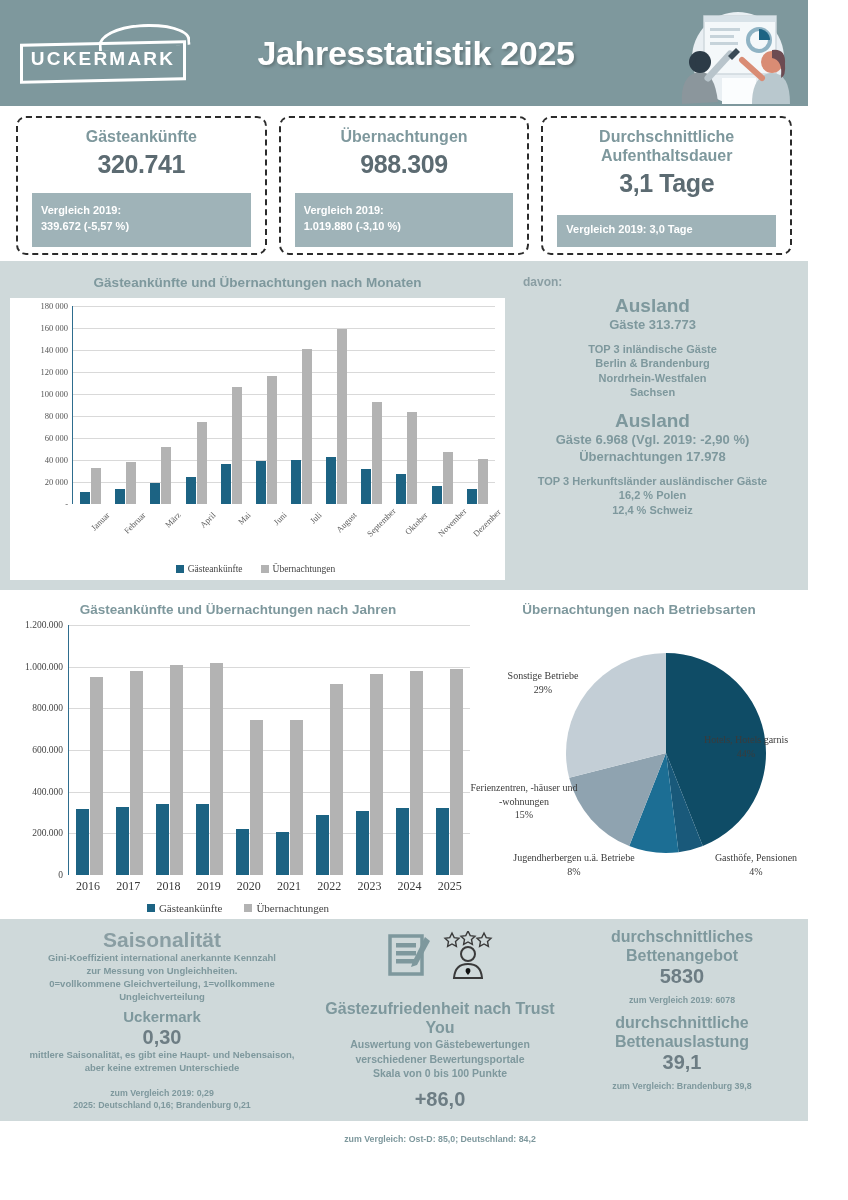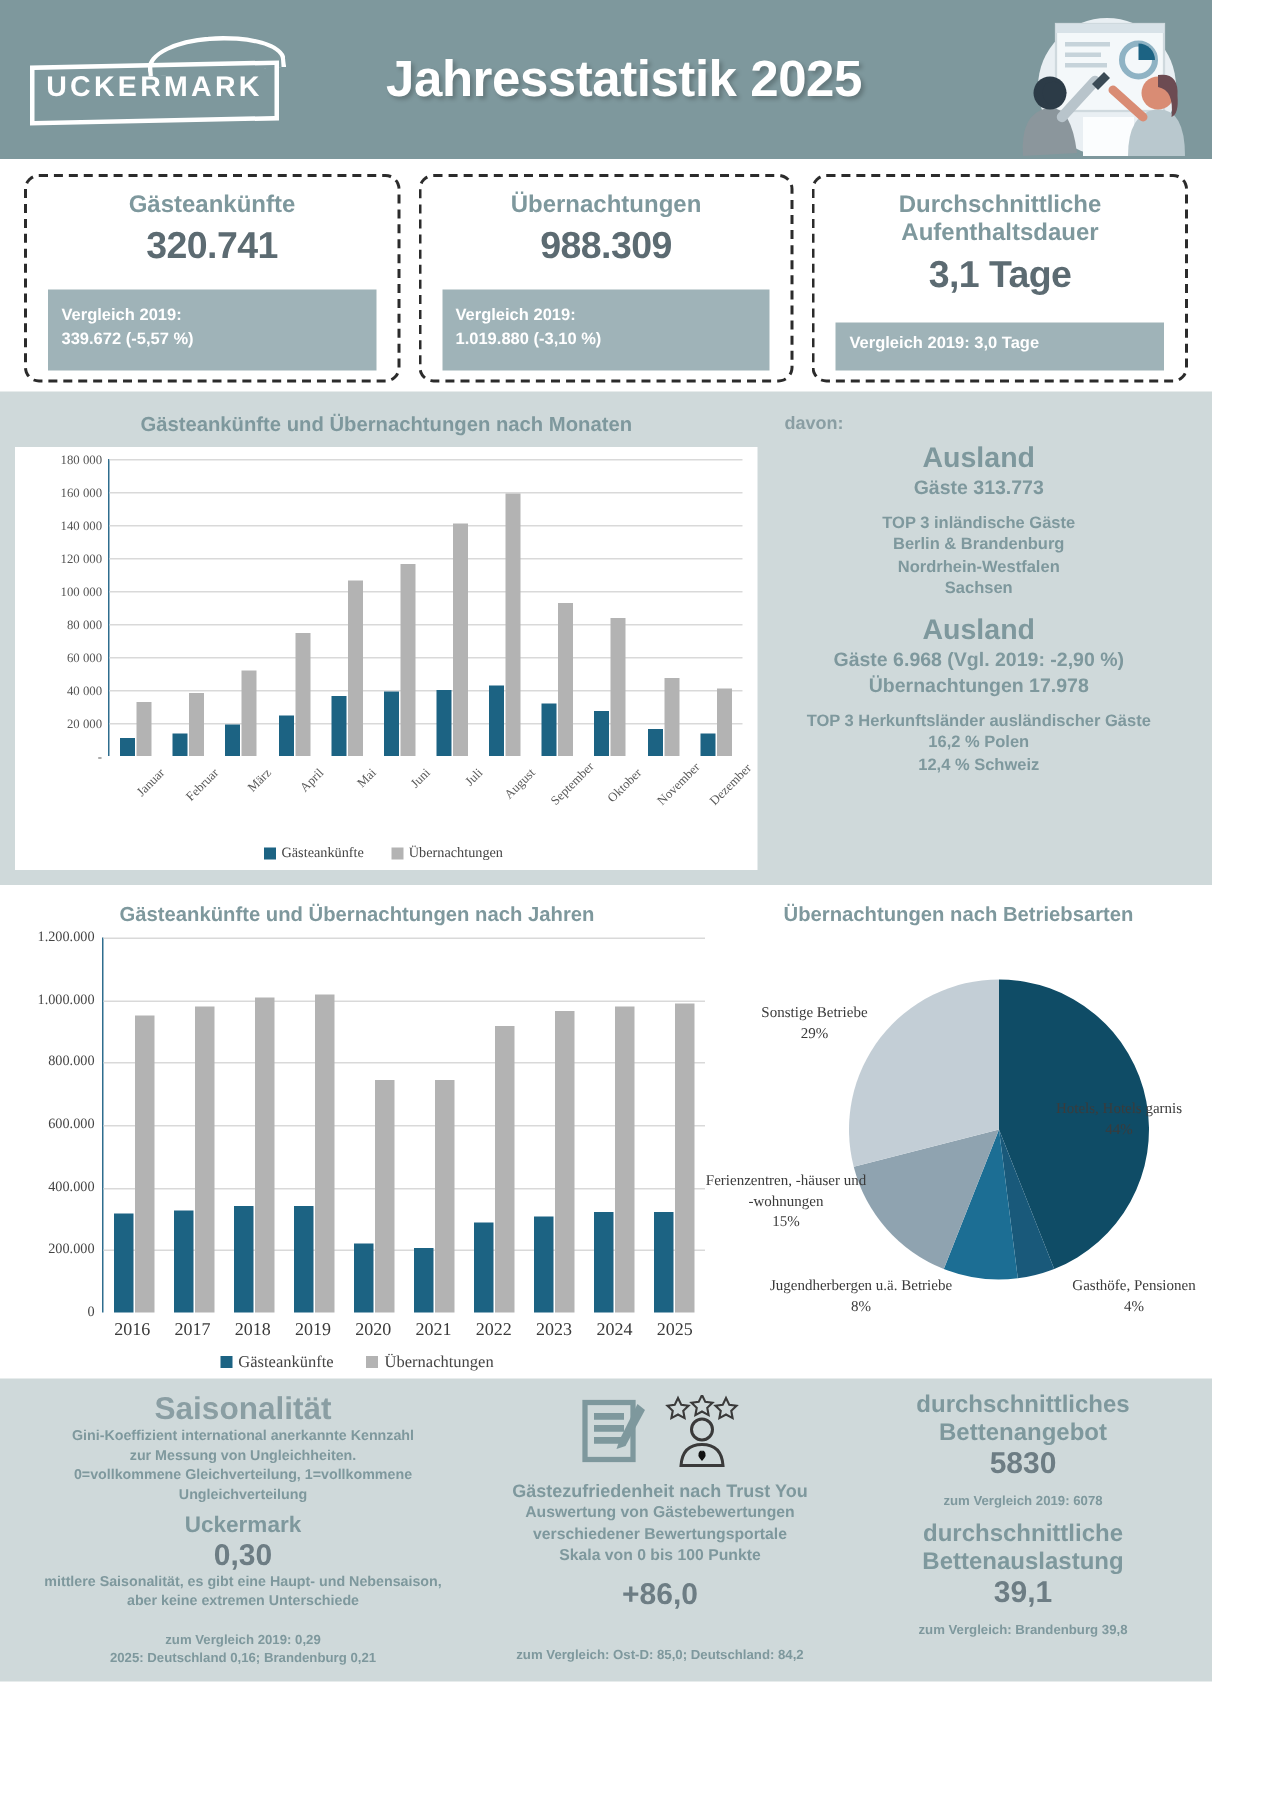--- a/index.html
+++ b/index.html
@@ -515,21 +515,21 @@
           <svg width="50" height="48" viewBox="0 0 50 48">
             <path d="M9 2 l2.2 4.6 L16 7.2 l-3.5 3.3 l0.9 4.9 L9 13 l-4.4 2.4 l0.9 -4.9 L2 7.2 l4.8 -0.6z" fill="none" stroke="#3a3a3a" stroke-width="1.4"></path>
             <path d="M25 0 l2.2 4.6 L32 5.2 l-3.5 3.3 l0.9 4.9 L25 11 l-4.4 2.4 l0.9 -4.9 L18 5.2 l4.8 -0.6z" fill="none" stroke="#3a3a3a" stroke-width="1.4"></path>
             <path d="M41 2 l2.2 4.6 L48 7.2 l-3.5 3.3 l0.9 4.9 L41 13 l-4.4 2.4 l0.9 -4.9 L34 7.2 l4.8 -0.6z" fill="none" stroke="#3a3a3a" stroke-width="1.4"></path>
             <circle cx="25" cy="23" r="7" fill="none" stroke="#3a3a3a" stroke-width="2"></circle>
             <path d="M11 47 q1 -14 14 -14 q13 0 14 14 z" fill="none" stroke="#3a3a3a" stroke-width="2"></path>
             <path d="M25 44 q-4 -4 -1.5 -6.5 q1.5 -1.2 1.5 0.6 q0 -1.8 1.5 -0.6 q2.5 2.5 -1.5 6.5z" fill="#111"></path>
           </svg>
         </span>
       </div>
-      <div class="bb-h2" style="font-size:12px;margin-top:4px;">Gästezufriedenheit nach Trust You</div>
+      <div class="bb-h2" style="font-size:16px;margin-top:16px;">Gästezufriedenheit nach Trust You</div>
       <div class="bb-t2">Auswertung von Gästebewertungen</div>
       <div class="bb-t2">verschiedener Bewertungsportale</div>
       <div class="bb-t2">Skala von 0 bis 100 Punkte</div>
       <div class="bb-big" style="margin-top:8px;">+86,0</div>
       <div class="bb-sm" style="margin-top:22px;">zum Vergleich: Ost-D: 85,0; Deutschland: 84,2</div>
     </div>
 
     <div class="bb-col c3">
       <div class="bb-h2" style="font-size:16px;">durchschnittliches</div>
       <div class="bb-h2" style="font-size:16px;">Bettenangebot</div>

